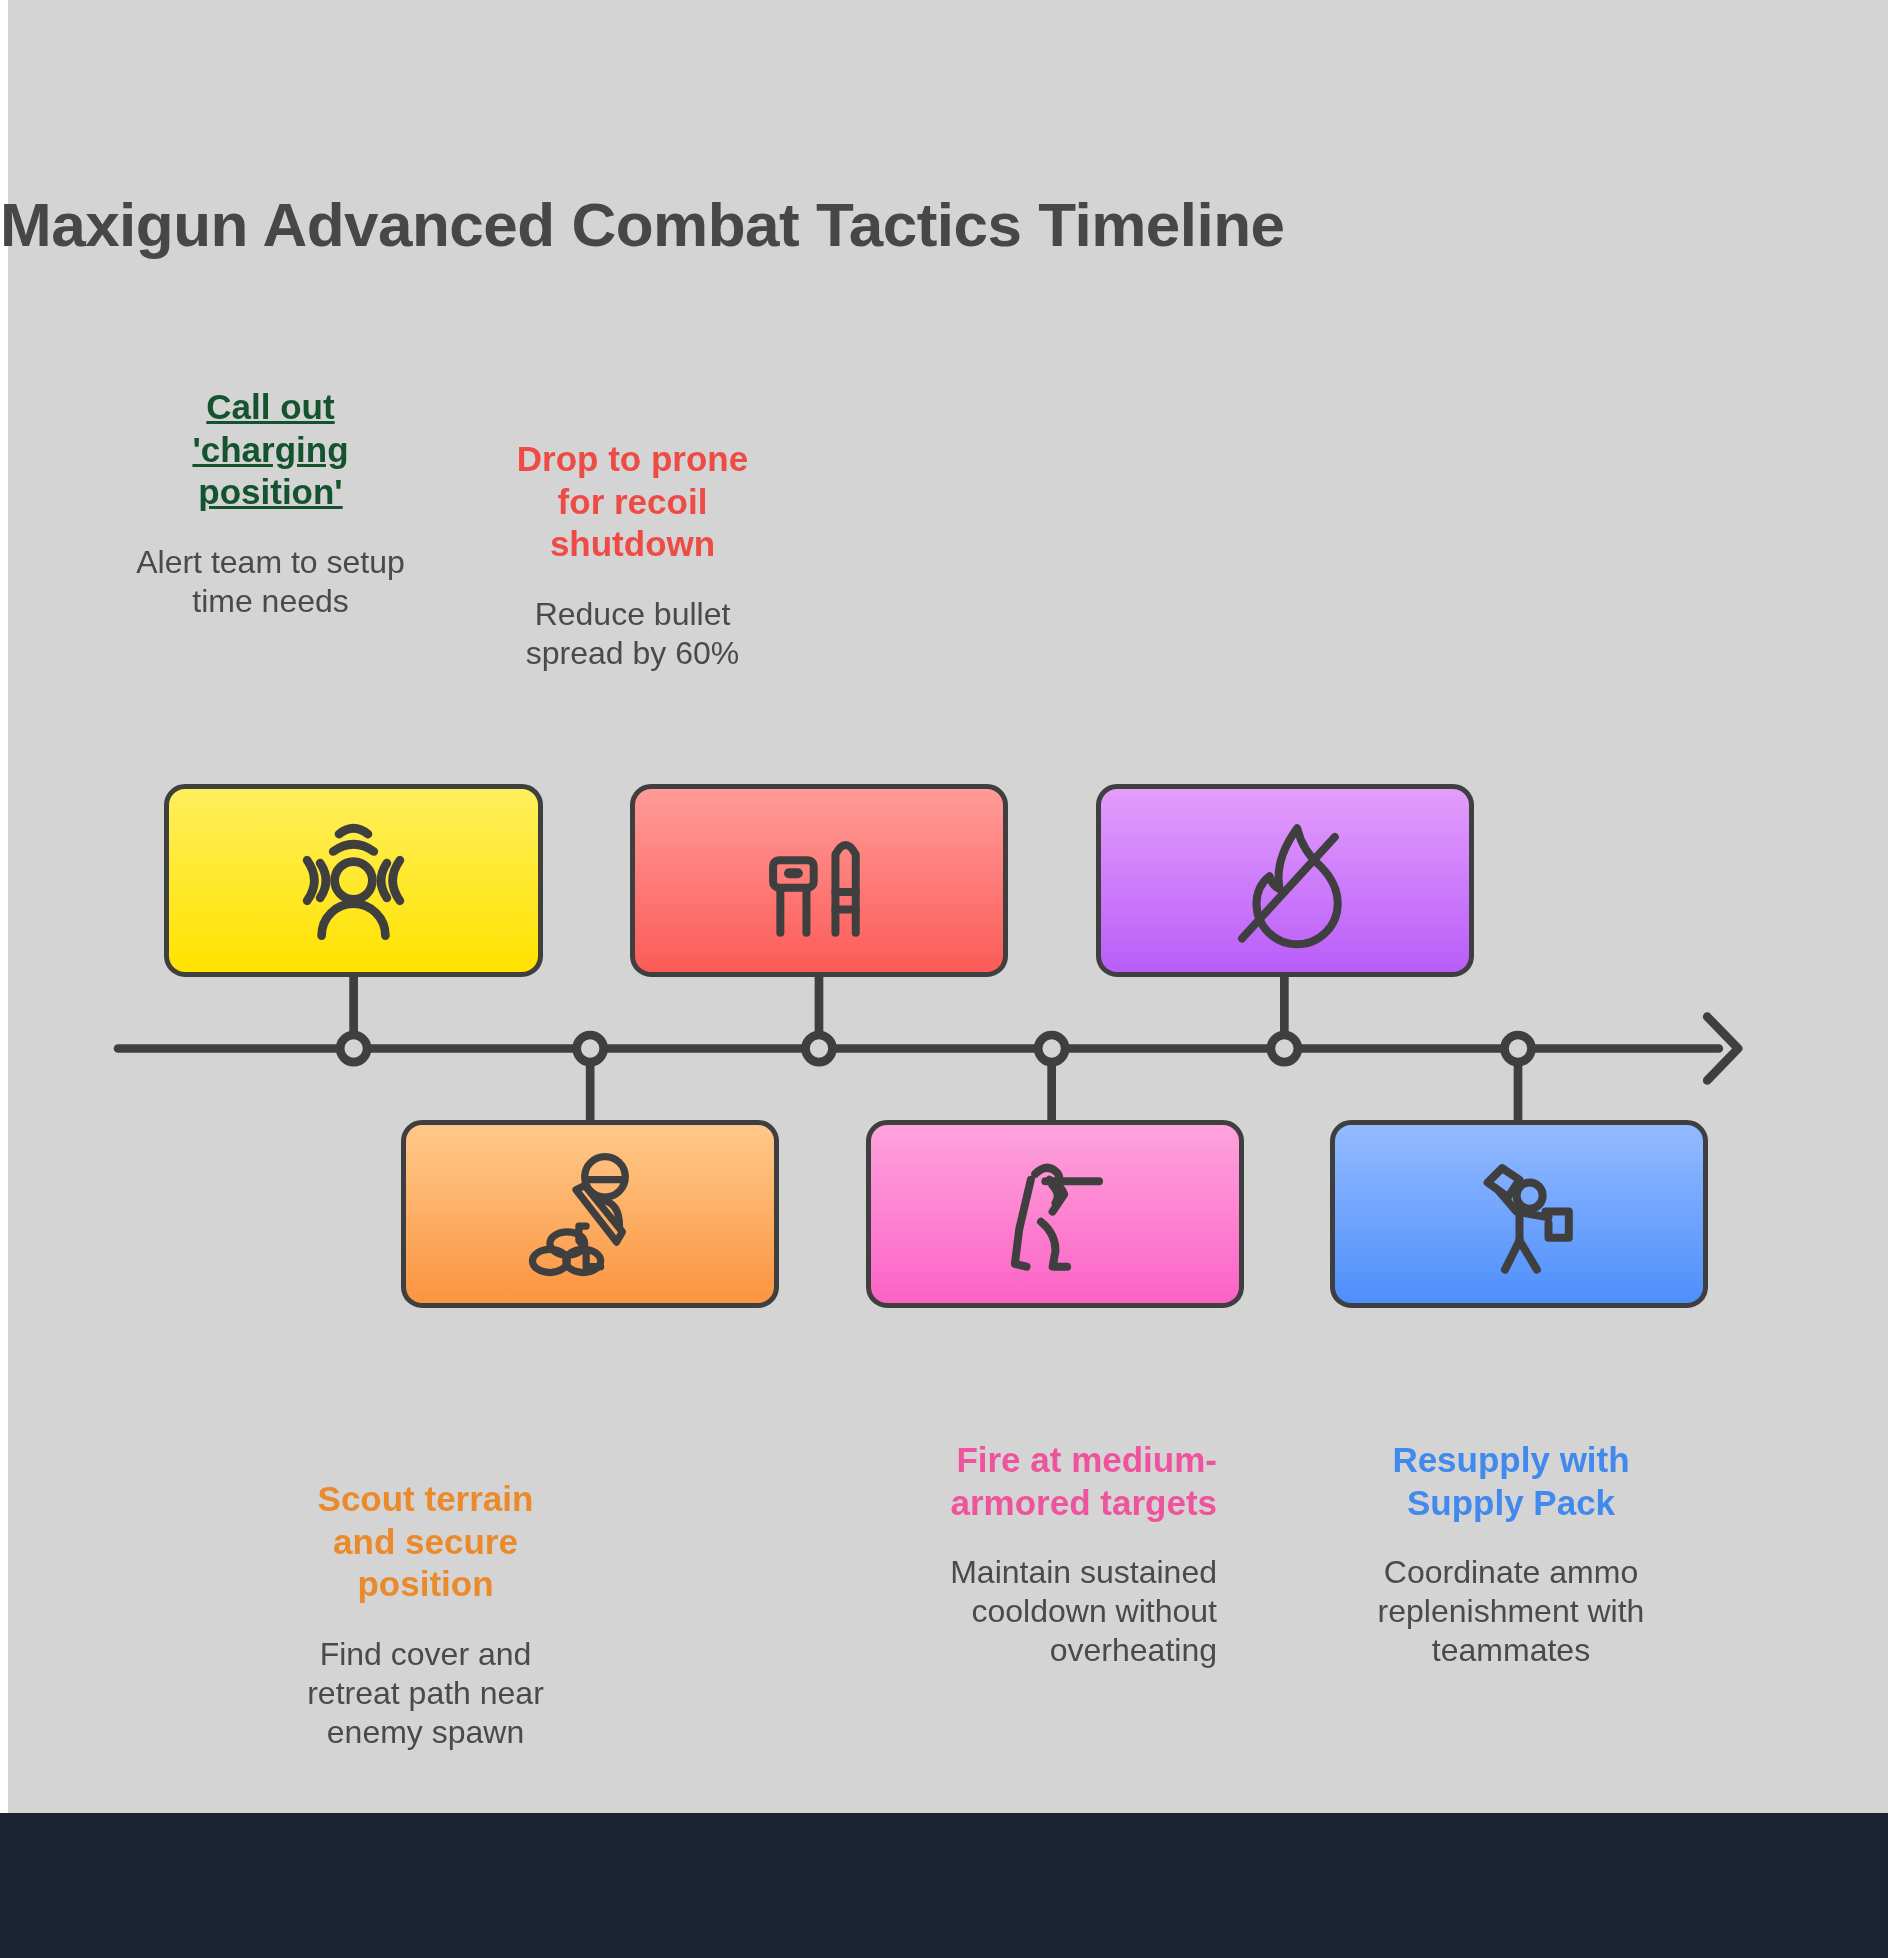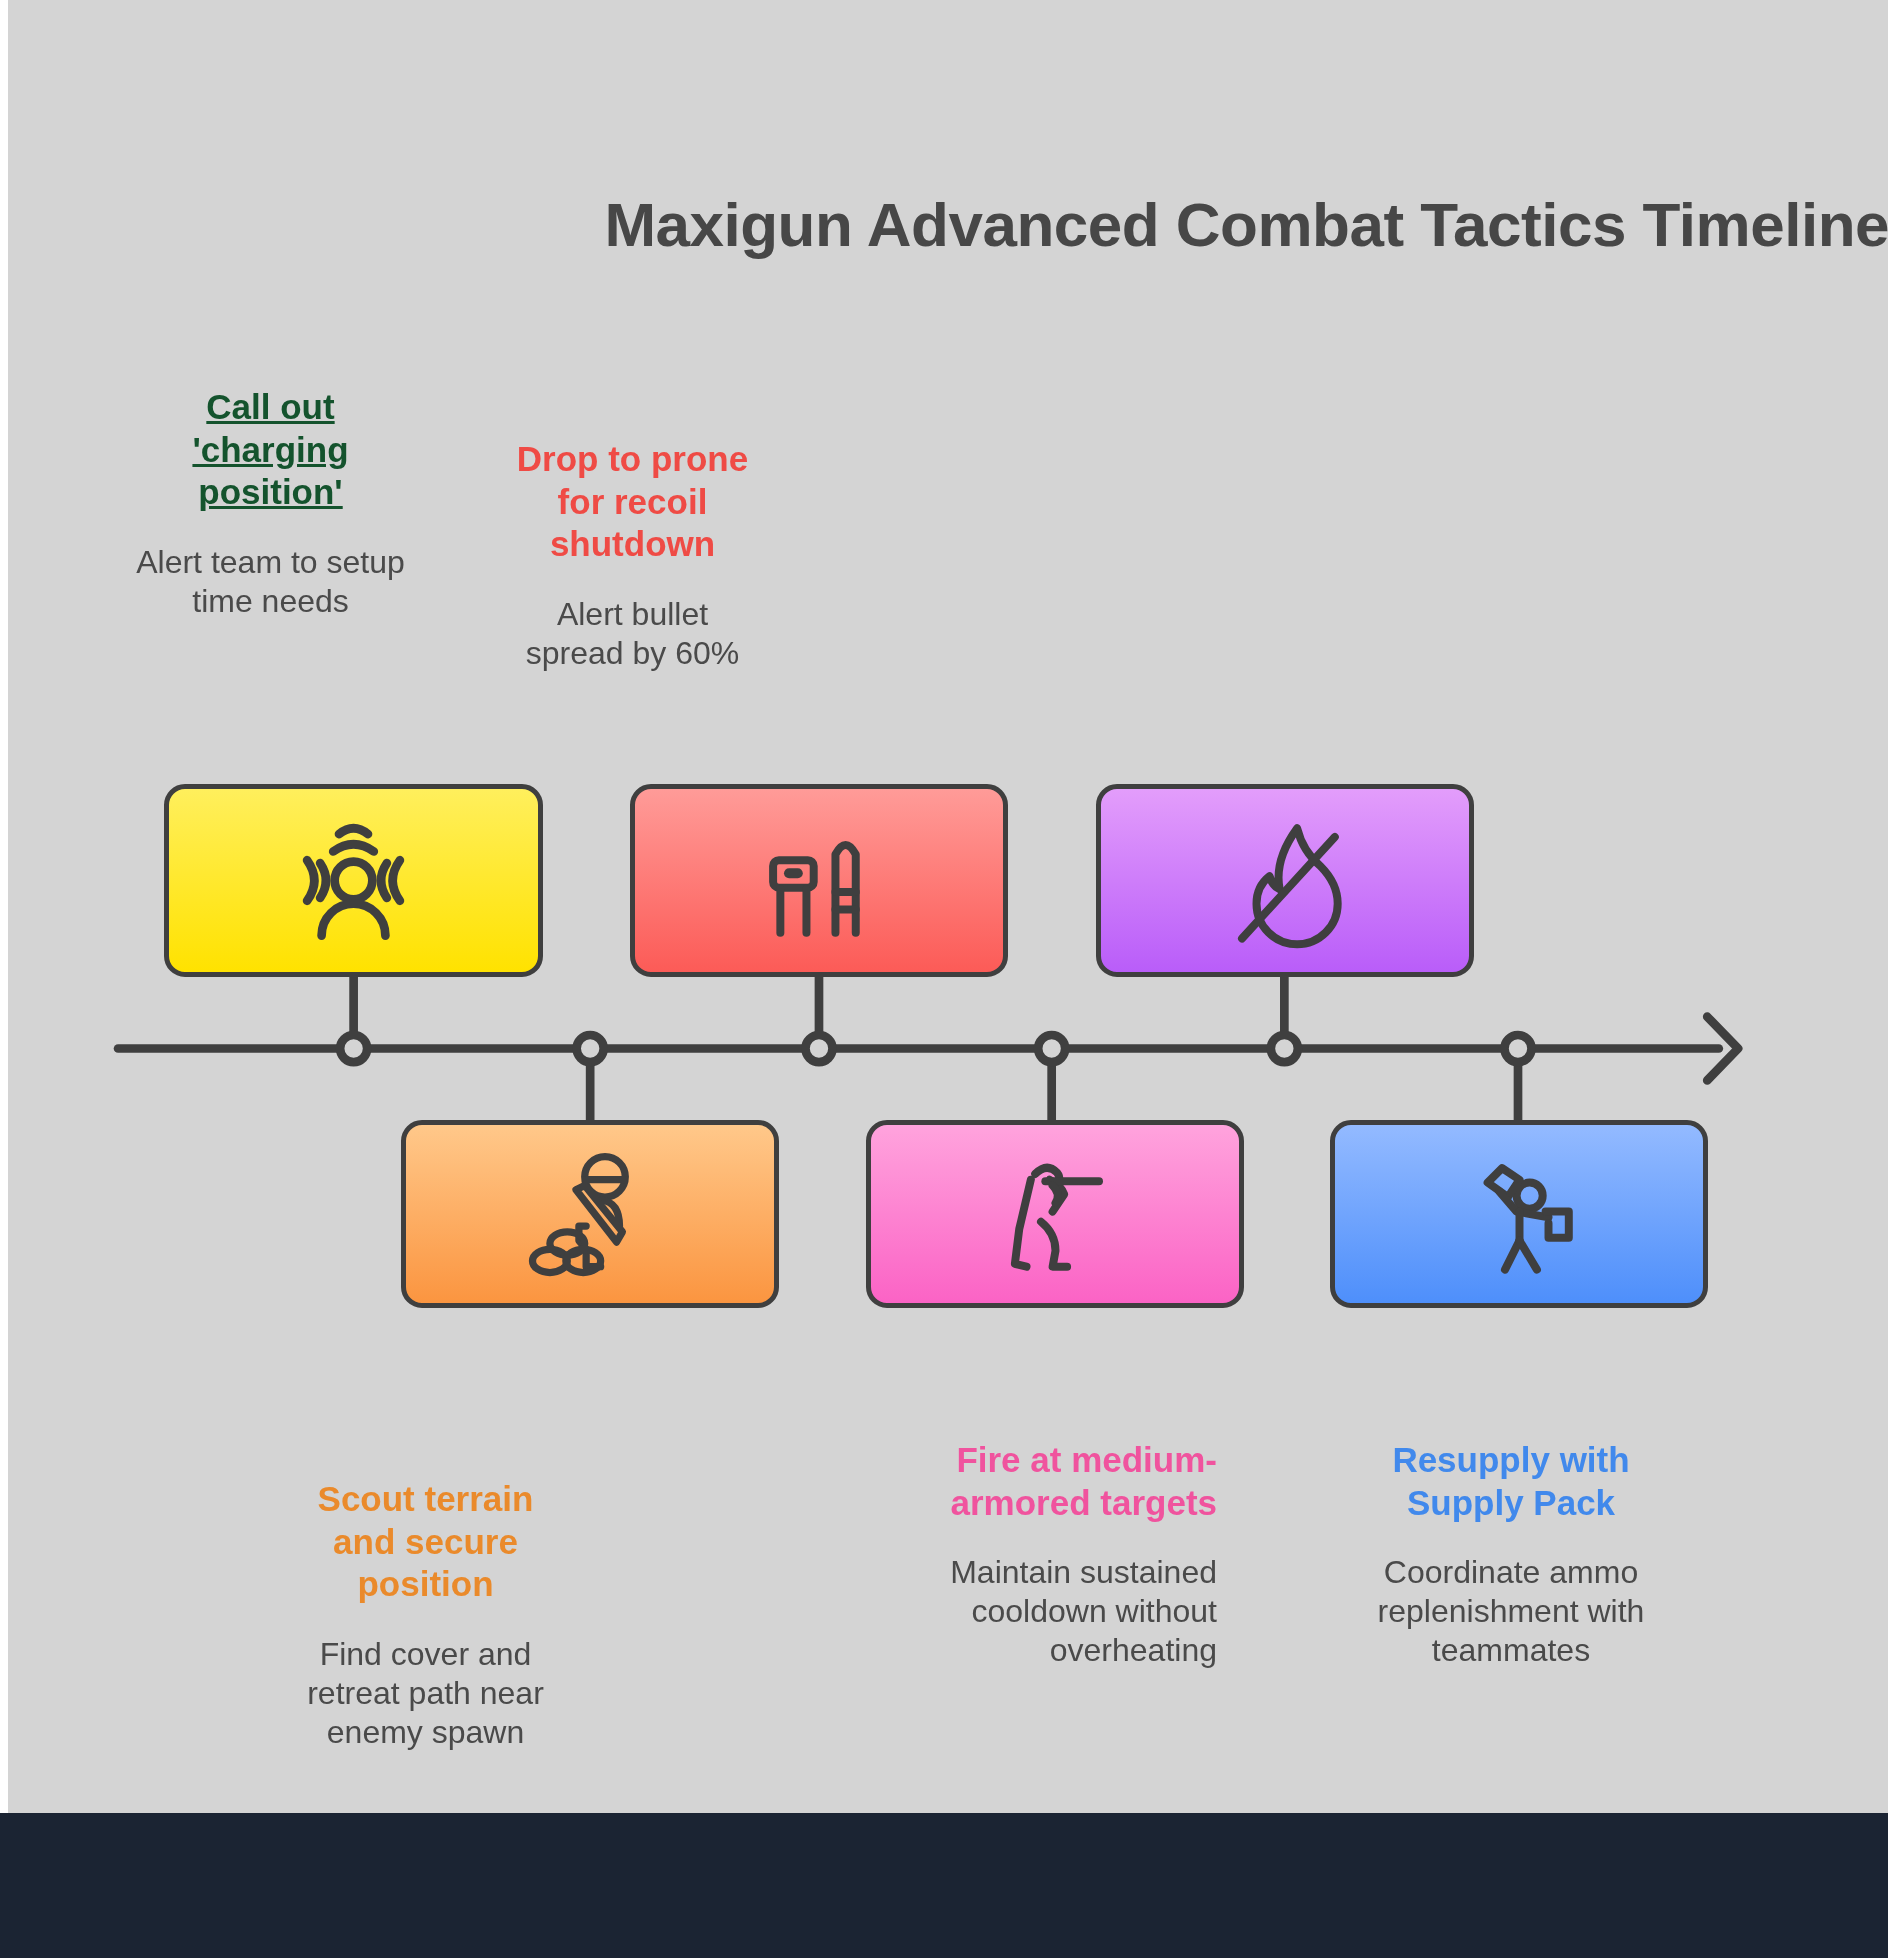--- a/index.html
+++ b/index.html
@@ -34,21 +34,21 @@
     height: 1813px;
     background: #ffffff;
   }
 
   
   .title {
     position: absolute;
     left: 0;
     top: 189px;
     width: 1889px;
-    text-align: right;
+    text-align: left;
     font-size: 62px;
     font-weight: bold;
     color: #474747;
     letter-spacing: -0.5px;
     white-space: nowrap;
   }
 
   
   .textblock {
     position: absolute;
@@ -111,21 +111,21 @@
       <div>time needs</div>
     </div>
   </div>
 
   <div class="textblock" style="left:473px; top:438px; width:319px;">
     <div class="tb-heading" style="color:#ef4b45;">
       <div>Drop to prone</div>
       <div>for recoil shutdown</div>
     </div>
     <div class="tb-desc tb-gap-top">
-      <div>Alert bullet</div>
+      <div>Reduce bullet</div>
       <div>spread by 60%</div>
     </div>
   </div>
 
 
   <div class="textblock" style="left:425px; top:1434px; width:309px; transform:translateX(-154px);margin-top:44px;">
     <div class="tb-heading" style="color:#ea8a2b;">
       <div>Scout terrain</div>
       <div>and secure</div>
       <div>position</div>

